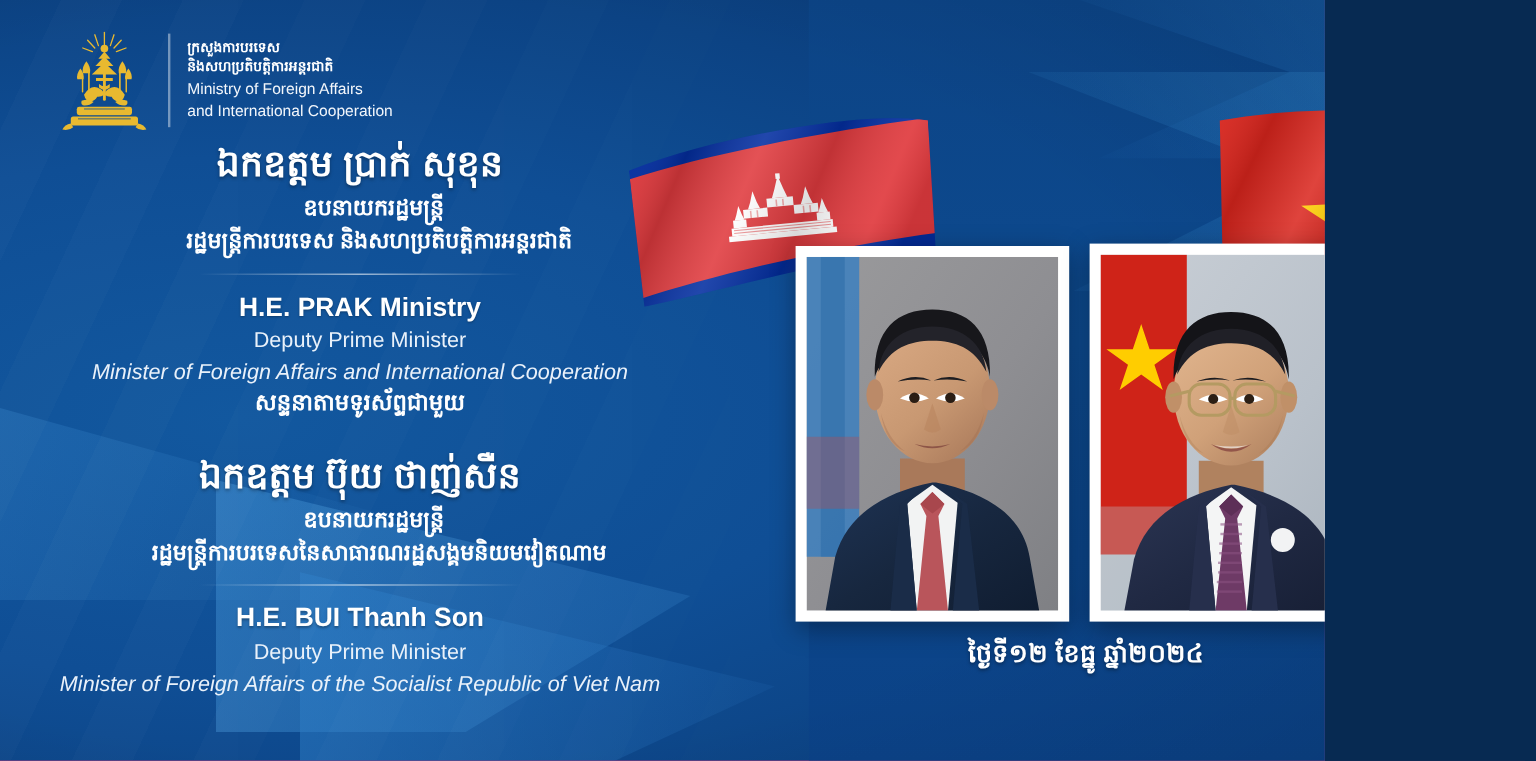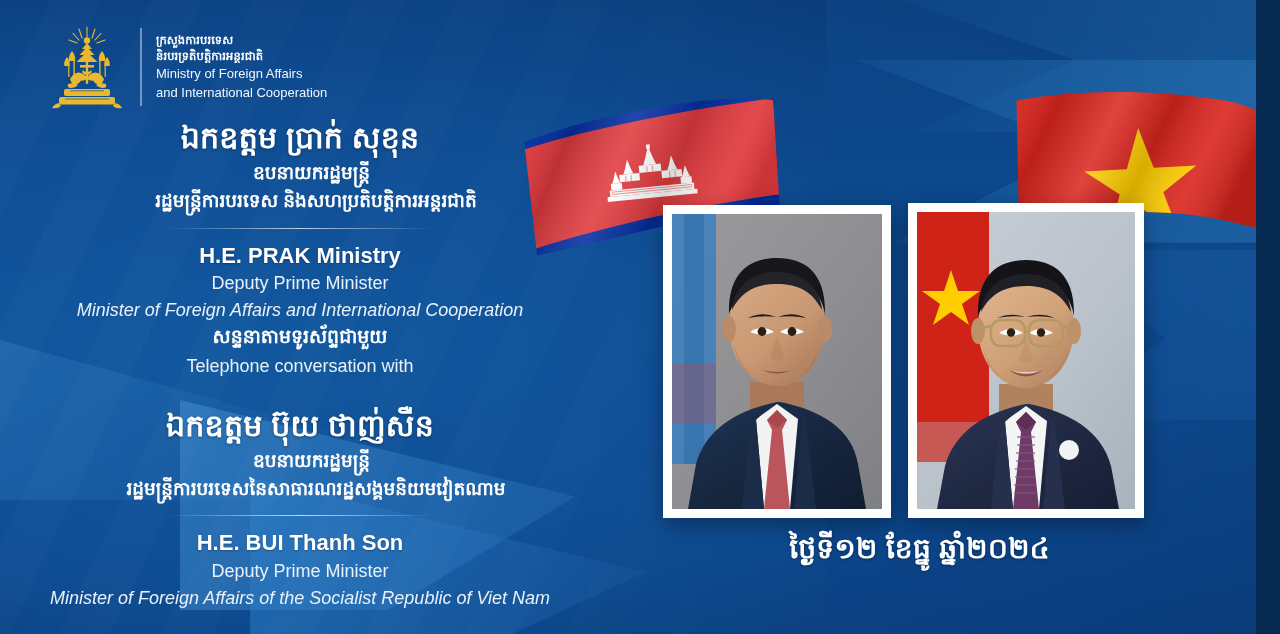--- a/index.html
+++ b/index.html
@@ -2,21 +2,21 @@
 <html><head>
 <meta charset="utf-8">
 <style>
   html, body {
     margin: 0;
     padding: 0;
     background: #072a52;
   }
   #stage {
     position: relative;
-    width: 1256px;
+    width: 1104px;
     height: 634px;
     overflow: hidden;
     font-family: "Liberation Sans", "DejaVu Sans", sans-serif;
     background: #ec4899;
     color: #ffffff;
     user-select: none;
   }
 
   
   .bg-base {
@@ -144,22 +144,22 @@
     box-shadow: 0 6px 20px rgba(0,0,0,.35);
   }
   .portrait-frame.p1 { left: 663px; top: 205px; width: 210px; height: 295px; }
   .portrait-frame.p2 { left: 908px; top: 203px; width: 218px; height: 297px; }
   .portrait-inner { width: 100%; height: 100%; overflow: hidden; position: relative; }
   .portrait-inner svg { display: block; width: 100%; height: 100%; }
 
   
   .date-kh {
     position: absolute; left: 760px; top: 531px; width: 290px;
-    text-align: right;
-    font-size: 28px; font-weight: 700; letter-spacing: .4px;
+    text-align: center;
+    font-size: 21px; font-weight: 700; letter-spacing: .4px;
     color: #ffffff; text-shadow: 0 1px 3px rgba(0,0,0,.35);
   }
 </style>
 </head>
 <body>
 
 <div id="stage">
 
   <div class="bg-base"></div>
   <div class="bg-right-solid"></div>
@@ -218,41 +218,40 @@
       <g fill="#0d4b90" opacity=".55">
         <rect x="22" y="66.2" width="34" height="1.2"></rect>
         <rect x="17" y="74.4" width="44" height="1.2"></rect>
       </g>
     </svg>
 
     <div class="logo-divider"></div>
 
     <div class="logo-text">
       <div class="logo-kh">ក្រសួងការបរទេស</div>
-      <div class="logo-kh">និរបរទ្រតិបត្តិការអន្តរជាតិ</div>
+      <div class="logo-kh">និងសហប្រតិបត្តិការអន្តរជាតិ</div>
       <div class="logo-en">Ministry of Foreign Affairs</div>
       <div class="logo-en">and International Cooperation</div>
     </div>
   </div>
 
   <div class="text-col">
 
     <div>
       <div class="kh-name">ឯកឧត្តម ប្រាក់ សុខុន</div>
       <div class="kh-role1">ឧបនាយករដ្ឋមន្ត្រី</div>
       <div class="kh-role2">រដ្ឋមន្ត្រីការបរទេស និងសហប្រតិបត្តិការអន្តរជាតិ</div>
       <div class="rule"></div>
       <div class="en-name">H.E. PRAK Ministry</div>
       <div class="en-role1">Deputy Prime Minister</div>
       <div class="en-role2">Minister of Foreign Affairs and International Cooperation</div>
     </div>
 
     <div class="mid-block">
       <div class="mid-kh">សន្ទនាតាមទូរស័ព្ទជាមួយ</div>
-      <div class="mid-en">Telephone conversation with</div>
     </div>
 
     <div class="block2">
       <div class="kh-name">ឯកឧត្តម ប៊ុយ ថាញ់សឺន</div>
       <div class="kh-role1">ឧបនាយករដ្ឋមន្ត្រី</div>
       <div class="kh-role2">រដ្ឋមន្ត្រីការបរទេសនៃសាធារណរដ្ឋសង្គមនិយមវៀតណាម</div>
       <div class="rule"></div>
       <div class="en-name">H.E. BUI Thanh Son</div>
       <div class="en-role1">Deputy Prime Minister</div>
       <div class="en-role2">Minister of Foreign Affairs of the Socialist Republic of Viet Nam</div>

